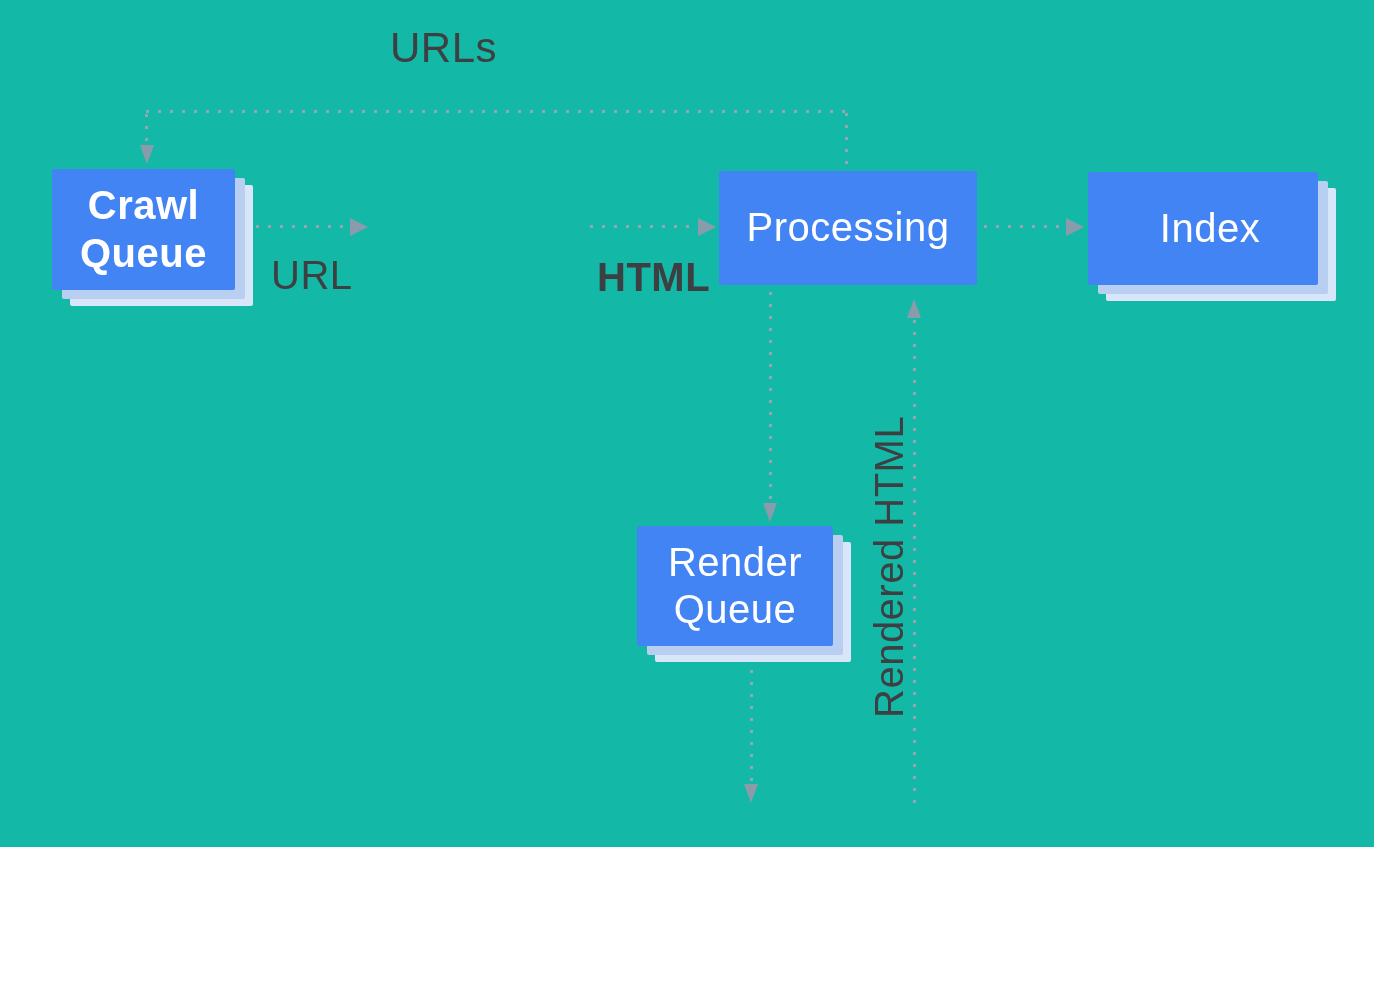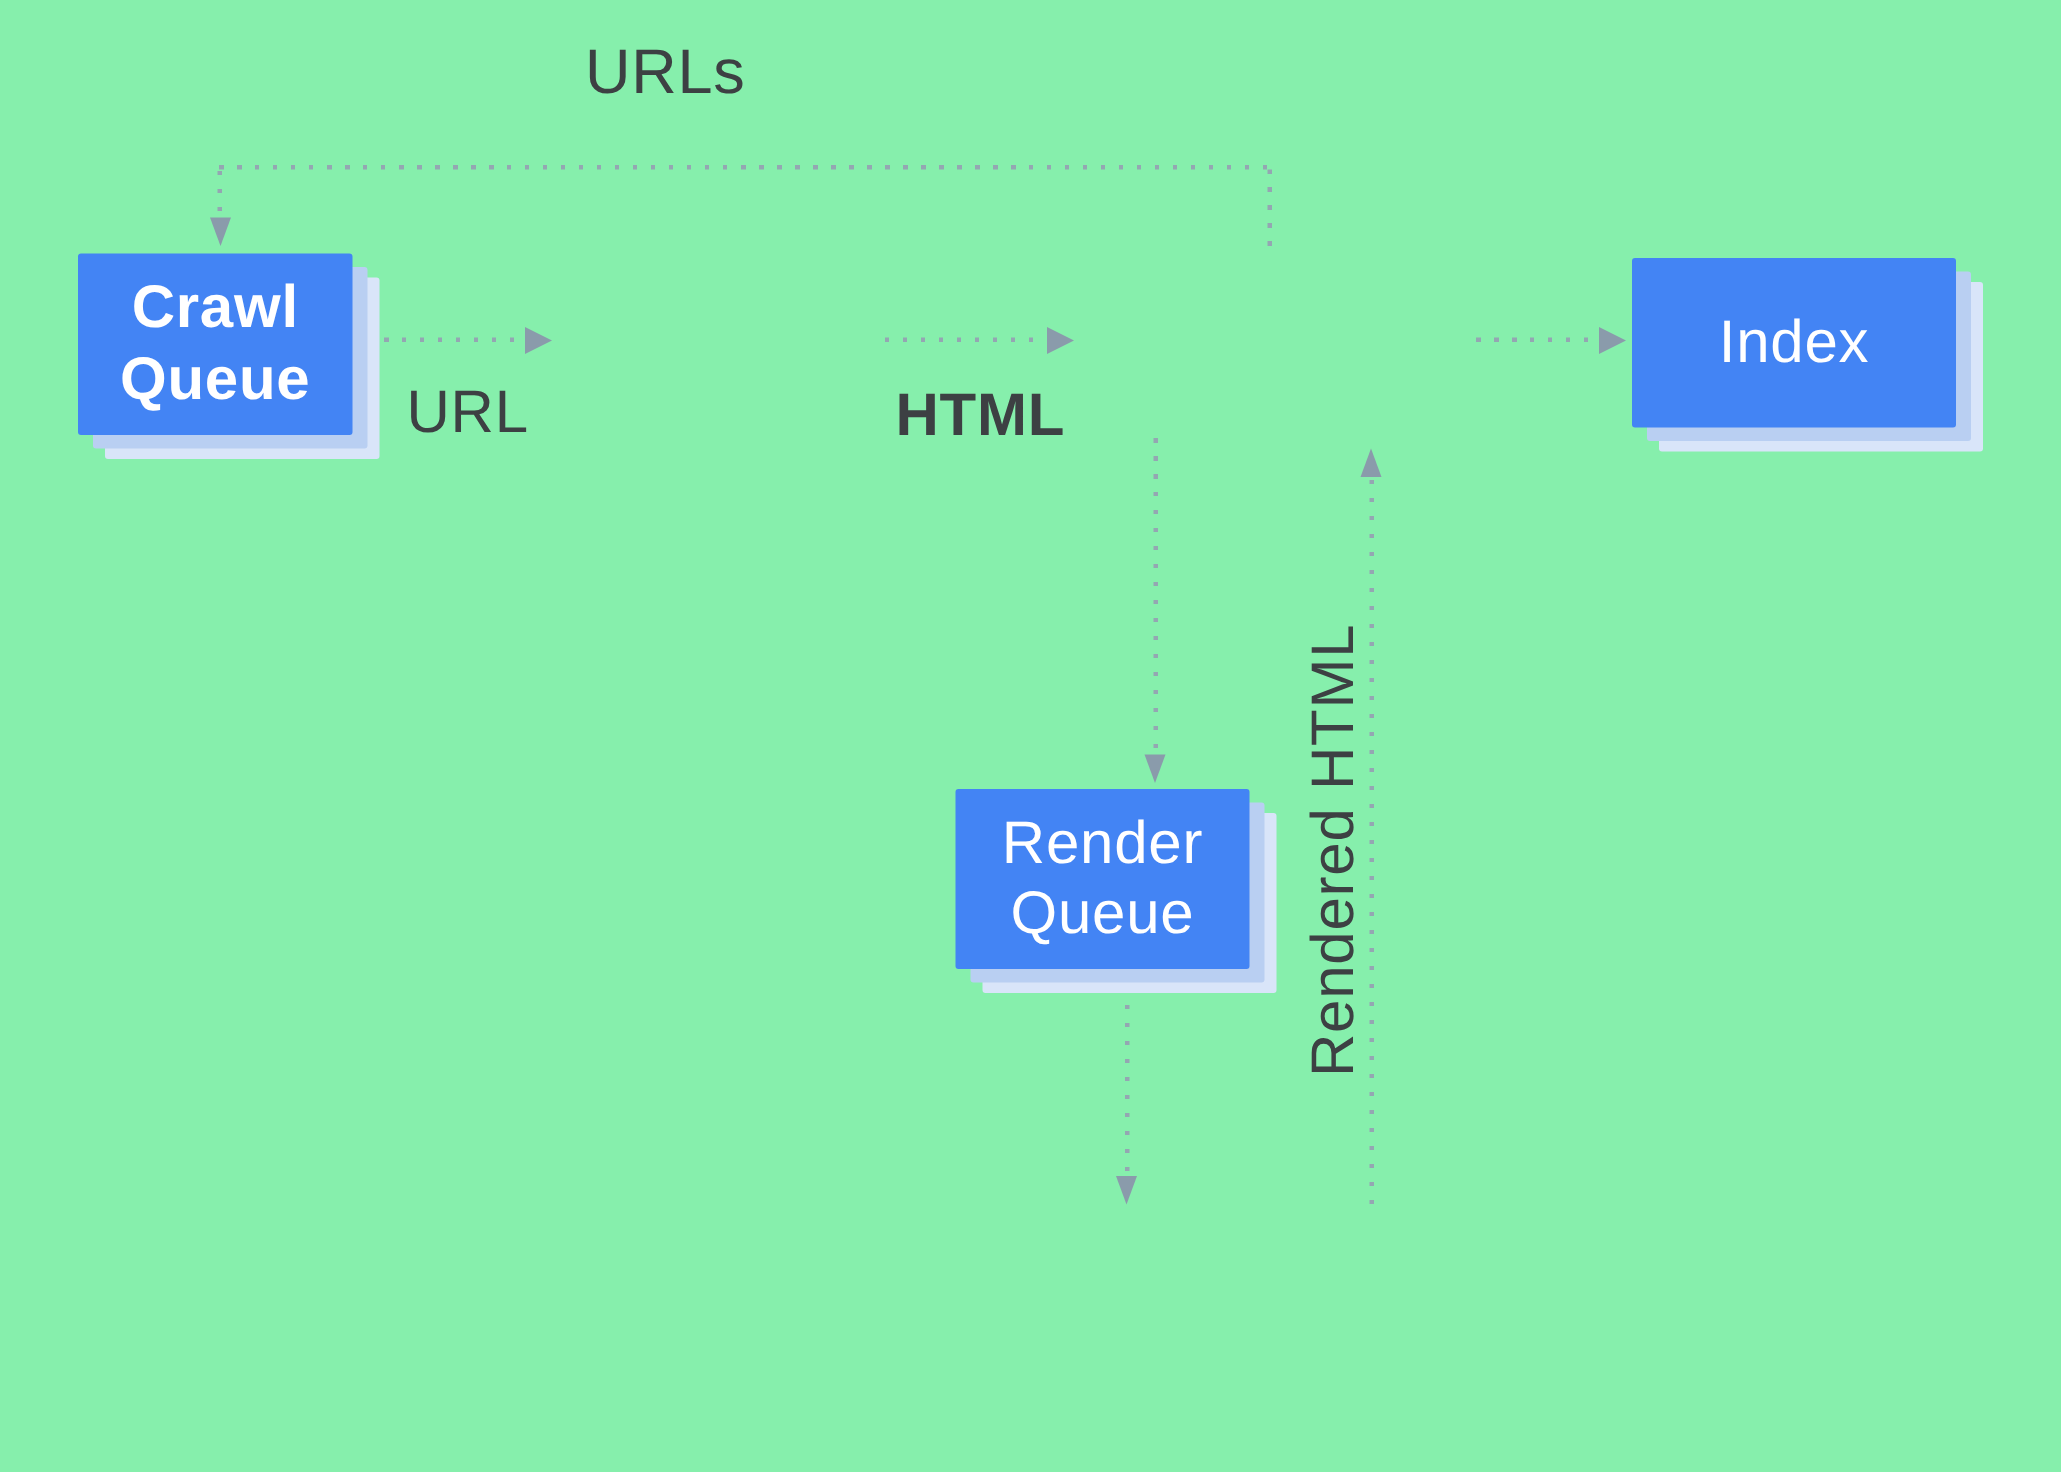--- a/index.html
+++ b/index.html
@@ -4,22 +4,22 @@
 <style>
   html, body {
     margin: 0;
     padding: 0;
     background: #ffffff;
     font-family: "Liberation Sans", sans-serif;
   }
   .canvas {
     position: relative;
     width: 1374px;
-    height: 981px;
-    background: #86efac;
+    height: 847px;
+    background: #14b8a6;
     overflow: hidden;
   }
   .node {
     position: absolute;
     background: #4384f4;
     color: #ffffff;
     display: flex;
     align-items: center;
     justify-content: center;
     text-align: center;
@@ -107,22 +107,25 @@
   <div class="edge-label big" style="left:390px; top:27px;">URLs</div>
   <div class="edge-label" style="left:271px; top:255px;">URL</div>
   <div class="edge-label" style="left:597px; top:257px;font-weight:bold;">HTML</div>
   <div class="edge-label vertical" style="left:739px; top:546px;">Rendered HTML</div>
 
   <div class="node stacked" style="left:52px; top:169px; width:183px; height:121px;font-weight:bold;">
     <span>Crawl Queue</span>
   </div>
 
 
+  <div class="node" style="left:719px; top:171px; width:258px; height:114px;">
+    <span>Processing</span>
+  </div>
 
-  <div class="node stacked" style="left:1088px; top:172px; width:216px; height:113px;">
+  <div class="node stacked" style="left:1088px; top:172px; width:216px; height:113px;padding-left:14px;">
     <span>Index</span>
   </div>
 
   <div class="node stacked" style="left:637px; top:526px; width:196px; height:120px; padding:0 4px; box-sizing:border-box;">
     <span>Render Queue</span>
   </div>
 
 
 </div>
 

